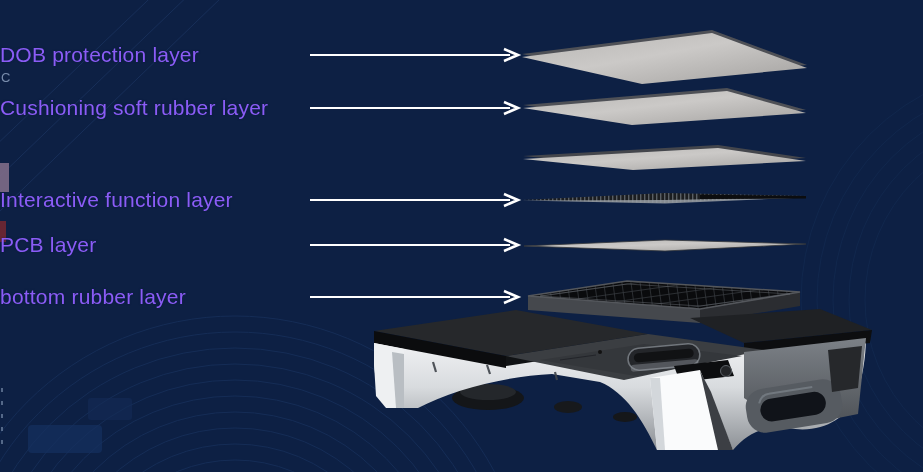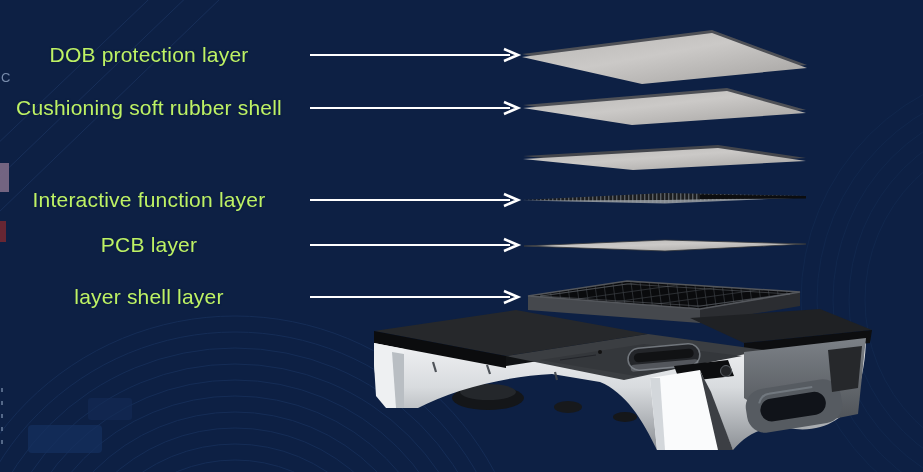--- a/index.html
+++ b/index.html
@@ -8,22 +8,22 @@
     background:#0d2044;
     font-family:"Liberation Sans",sans-serif;
   }
   .stage svg{display:block;}
   .decor-svg,.scene-svg{position:absolute;left:0;top:0;}
   .ann-row{
     position:absolute;left:0;height:28px;
     display:flex;align-items:center;
   }
   .ann-label{
-    width:298px;text-align:center;
-    color:#bef264;font-size:21px;line-height:28px;
+    width:298px;text-align:left;
+    color:#8b5cf6;font-size:21px;line-height:28px;
     letter-spacing:.2px;white-space:nowrap;
     text-shadow:0 0 2px rgba(10,25,60,.6);
   }
   .ann-arrow{margin-left:10px;}
 </style>
 </head>
 <body>
 
 <div class="stage">
 
@@ -208,21 +208,21 @@
 
   <div class="ann-row" style="top:41px">
     <div class="ann-label">DOB protection layer</div>
     <svg class="ann-arrow" width="216" height="18" viewBox="0 0 216 18">
       <line x1="2" y1="9" x2="202" y2="9" stroke="#ffffff" stroke-width="2.2"></line>
       <path d="M196,3 L210,9 L196,15" fill="none" stroke="#ffffff" stroke-width="2.6"></path>
     </svg>
   </div>
 
   <div class="ann-row" style="top:94px">
-    <div class="ann-label">Cushioning soft rubber shell</div>
+    <div class="ann-label">Cushioning soft rubber layer</div>
     <svg class="ann-arrow" width="216" height="18" viewBox="0 0 216 18">
       <line x1="2" y1="9" x2="202" y2="9" stroke="#ffffff" stroke-width="2.2"></line>
       <path d="M196,3 L210,9 L196,15" fill="none" stroke="#ffffff" stroke-width="2.6"></path>
     </svg>
   </div>
 
 
   <div class="ann-row" style="top:186px">
     <div class="ann-label">Interactive function layer</div>
     <svg class="ann-arrow" width="216" height="18" viewBox="0 0 216 18">
@@ -233,20 +233,20 @@
 
   <div class="ann-row" style="top:231px">
     <div class="ann-label">PCB layer</div>
     <svg class="ann-arrow" width="216" height="18" viewBox="0 0 216 18">
       <line x1="2" y1="9" x2="202" y2="9" stroke="#ffffff" stroke-width="2.2"></line>
       <path d="M196,3 L210,9 L196,15" fill="none" stroke="#ffffff" stroke-width="2.6"></path>
     </svg>
   </div>
 
   <div class="ann-row" style="top:283px">
-    <div class="ann-label">layer shell layer</div>
+    <div class="ann-label">bottom rubber layer</div>
     <svg class="ann-arrow" width="216" height="18" viewBox="0 0 216 18">
       <line x1="2" y1="9" x2="202" y2="9" stroke="#ffffff" stroke-width="2.2"></line>
       <path d="M196,3 L210,9 L196,15" fill="none" stroke="#ffffff" stroke-width="2.6"></path>
     </svg>
   </div>
 
 </div>
 
 </body></html>

